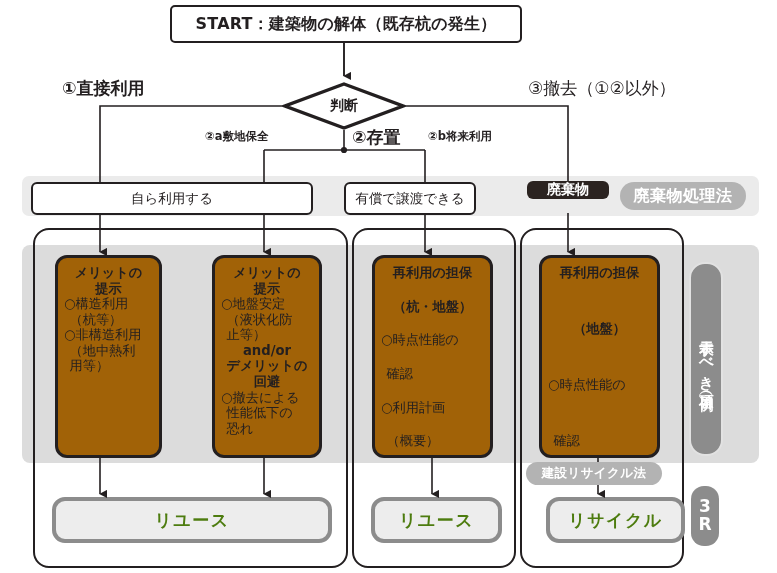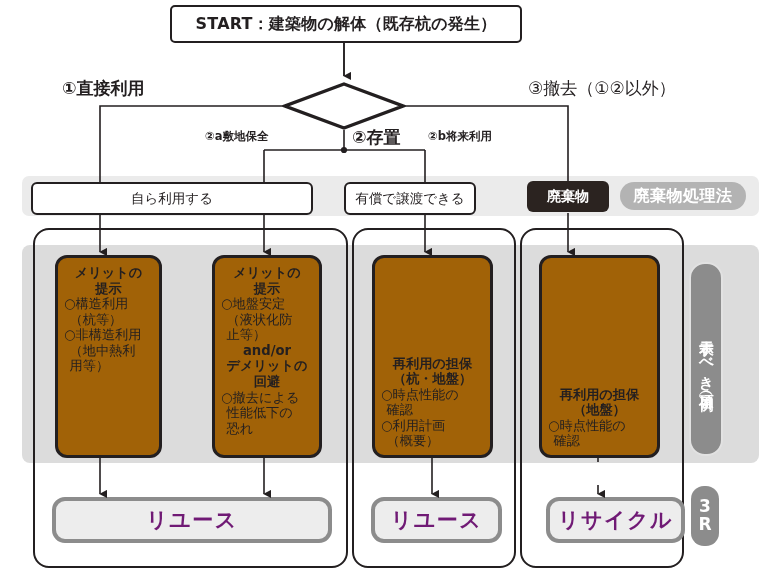--- a/index.html
+++ b/index.html
@@ -60,21 +60,21 @@
   }
 
   
   .r2box{
     height:29px;border:2.4px solid #231f20;border-radius:6px;
     background:#fff;font-size:13.5px;z-index:20;
   }
   .r2-a{left:31px;top:182px;width:278px;}
   .r2-b{left:344px;top:182px;width:128px;font-family:Liberation Mono, monospace;}
   .r2-waste{
-    left:527px;top:181px;width:82px;height:31px;
+    left:527px;top:181px;width:82px;height:18px;
     background:#2b2320;border-radius:6px;
     color:#ffffff;font-size:14px;font-weight:bold;z-index:20;
   }
   .pill-law{
     left:620px;top:182px;width:126px;height:28px;
     background:#b3b3b3;border-radius:14px;
     color:#ffffff;font-size:16px;font-weight:bold;
     letter-spacing:.5px;z-index:20;
   }
 
@@ -96,34 +96,34 @@
     font-size:13.2px;line-height:1.18;
   }
   .c1{left:55px;top:255px;width:107px;height:203px;}
   .c2{left:212px;top:255px;width:110px;height:203px;}
   .c3{left:372px;top:255px;width:121px;height:203px;}
   .c4{left:539px;top:255px;width:121px;height:203px;}
   .card .hd{font-weight:bold;text-align:center;}
   .card .li{text-align:left;width:100%;}
   .card .li-ind{text-align:left;width:100%;padding-left:11px;}
   .card .mid{font-weight:bold;text-align:center;}
-  .card-center{justify-content:flex-end;}
+  .card-center{justify-content:space-between;}
 
   
   .pill-recyc{
     left:526px;top:462px;width:136px;height:23px;
     background:#b3b3b3;border-radius:12px;color:#fff;
     font-size:12.5px;font-weight:bold;letter-spacing:.4px;z-index:26;
   }
 
   
   .res{
     border:4px solid #8c8c8c;border-radius:13px;background:#ededed;
-    font-size:21px;font-weight:bold;letter-spacing:1.5px;z-index:22;
-    color:#701a75;
+    font-size:17px;font-weight:bold;letter-spacing:1.5px;z-index:22;
+    color:#4d7c0f;
   }
   .res1{left:52px;top:497px;width:272px;height:38px;}
   .res2{left:371px;top:497px;width:123px;height:38px;}
   .res3{left:546px;top:497px;width:131px;height:38px;}
 
   
   .vlabel{
     left:689px;top:262px;width:30px;height:190px;
     background:#8c8c8c;border:2px solid #e2e2e2;border-radius:16px;
     color:#ffffff;font-size:14.5px;font-weight:bold;
@@ -177,20 +177,21 @@
     <line x1="568" y1="213" x2="568" y2="252" stroke="#231f20" stroke-width="1.6" marker-end="url(#ah)"></line>
   </svg>
 
   <div class="abs start-box ctr">START：建築物の解体（既存杭の発生）</div>
 
   <div class="abs diamond-wrap">
     <svg width="124" height="48" viewBox="0 0 124 48">
       <polygon points="62,2 121,24 62,46 3,24" fill="#ffffff" stroke="#231f20" stroke-width="3.4" stroke-linejoin="miter"></polygon>
     </svg>
   </div>
+  <div class="abs diamond-label ctr">判断</div>
 
   <div class="abs cap cap-1">①直接利用</div>
   <div class="abs cap cap-3">③撤去（①②以外）</div>
   <div class="abs cap cap-2a">②a敷地保全</div>
   <div class="abs cap cap-2">②存置</div>
   <div class="abs cap cap-2b">②b将来利用</div>
 
   <div class="abs group g1"></div>
   <div class="abs group g2"></div>
   <div class="abs group g3"></div>
@@ -241,20 +242,21 @@
   </div>
 
   <svg id="wires-top">
     <line x1="100" y1="458" x2="100" y2="494" stroke="#231f20" stroke-width="1.6" marker-end="url(#ah)"></line>
     <line x1="264" y1="458" x2="264" y2="494" stroke="#231f20" stroke-width="1.6" marker-end="url(#ah)"></line>
     <line x1="432" y1="458" x2="432" y2="494" stroke="#231f20" stroke-width="1.6" marker-end="url(#ah)"></line>
     <line x1="598" y1="458" x2="598" y2="462" stroke="#231f20" stroke-width="1.6"></line>
     <line x1="598" y1="485" x2="598" y2="494" stroke="#231f20" stroke-width="1.6" marker-end="url(#ah)"></line>
   </svg>
 
+  <div class="abs pill-recyc ctr">建設リサイクル法</div>
 
   <div class="abs res res1 ctr">リユース</div>
   <div class="abs res res2 ctr">リユース</div>
   <div class="abs res res3 ctr">リサイクル</div>
 
   <div class="abs vlabel ctr">表示すべき項目（例）</div>
   <div class="abs v3r ctr">
     <span>3</span>
     <span>R</span>
   </div>

